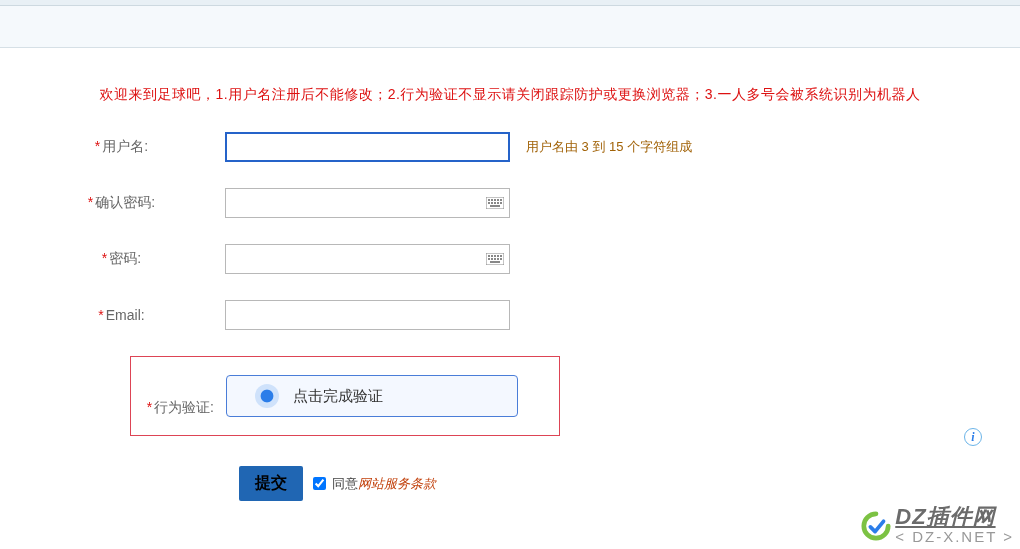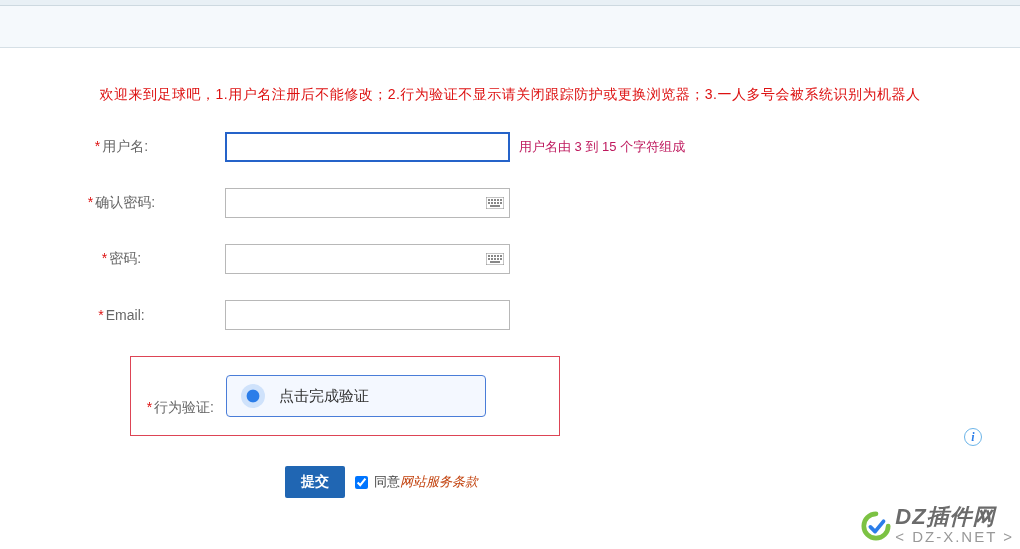--- a/index.html
+++ b/index.html
@@ -70,76 +70,75 @@
       right: 6px;
       top: 50%;
       transform: translateY(-50%);
       width: 18px;
       height: 12px;
       display: flex;
       align-items: center;
       justify-content: center;
     }
     .hint {
-      margin-left: 9px;
-      color: #be185d;
+      margin-left: 16px;
+      color: #a16207;
       font-size: 13px;
     }
     .verify-box {
       border: 1px solid #d45;
       padding: 18px 0 18px 0;
       margin-left: 100px;
       margin-right: 430px;
       margin-bottom: 30px;
       display: flex;
       align-items: flex-end;
     }
     .verify-label-col {
       width: 95px;
       text-align: right;
       padding-right: 12px;
       font-size: 14px;
       color: #666;
     }
     .verify-btn {
-      width: 260px;
+      width: 292px;
       height: 42px;
       border: 1px solid #4a7dd8;
       border-radius: 4px;
       background: #f4f8ff;
       display: flex;
       align-items: center;
-      padding-left: 14px;
+      padding-left: 28px;
       cursor: pointer;
       font-size: 15px;
       color: #333;
     }
     .verify-dot {
       width: 24px;
       height: 24px;
       border-radius: 50%;
       background: radial-gradient(circle, #2b7de9 0%, #2b7de9 35%, #cfe2fb 40%, #cfe2fb 100%);
       margin-right: 14px;
       flex-shrink: 0;
     }
     .submit-row {
       display: flex;
       align-items: center;
       padding-left: 209px;
     }
     .submit-btn {
       background: #2066b3;
-      color: #ffffff;
+      color: #000000;
       border: none;
       padding: 7px 16px;
-      font-size: 14px;
+      font-size: 16px;
       font-weight: bold;
       cursor: pointer;
       border-radius: 2px;
-      margin-left: 46px;
     }
     .agree-wrap {
       display: flex;
       align-items: center;
       margin-left: 10px;
       font-size: 13px;
     }
     .agree-wrap input { margin-right: 6px; }
     .tos-link { color: #c2410c; text-decoration: none; cursor: pointer; font-style: italic; }
     .info-icon {
@@ -171,21 +170,21 @@
       font-size: 22px;
       color: #6b6b6b;
       font-style: italic;
       letter-spacing: 1px;
     }
     .wm-logo {
       width: 30px;
       height: 30px;
       margin-right: 4px;
     }
-    .wm-text { line-height: 1; }
+    .wm-text { line-height: 1; text-decoration: underline; }
     .wm-sub {
       font-size: 15px;
       color: #999;
       letter-spacing: 2px;
       font-style: normal;
       font-weight: normal;
     }
   </style>
 </head>
 <body>

